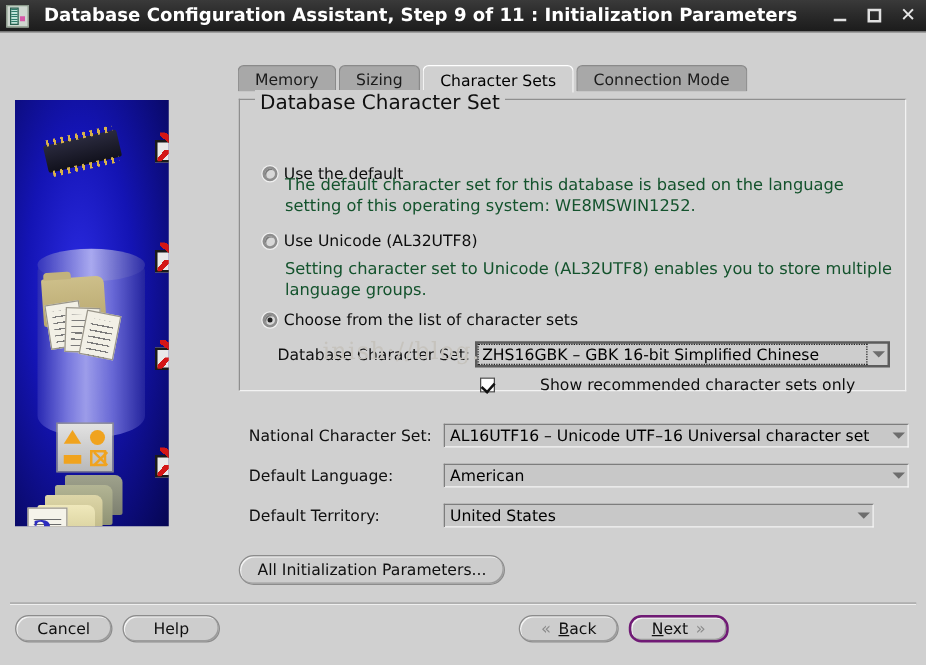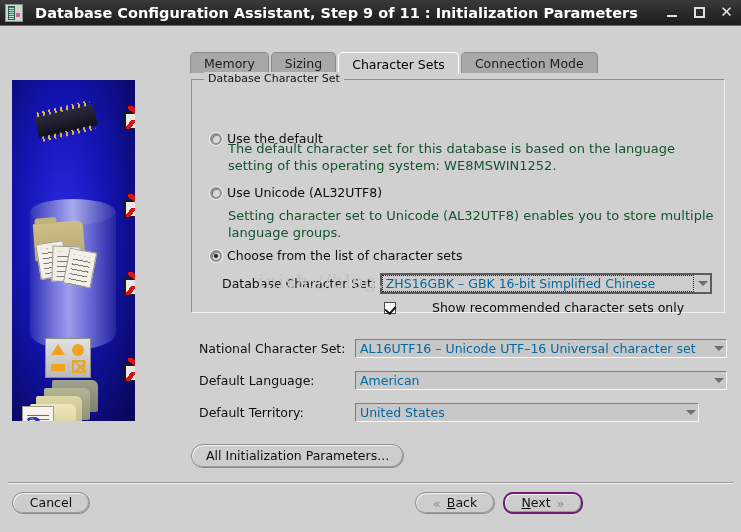--- a/index.html
+++ b/index.html
@@ -197,21 +197,21 @@
     background: #d0d0d0;
     box-sizing: border-box;
   }
   .groupbox {
     position: absolute; left: 2px; top: 5px; width: 534px; height: 234px;
     border: 1px solid #8f8f8f; border-right-color:#f2f2f2; border-bottom-color:#f2f2f2;
     box-sizing: border-box;
   }
   .groupbox-title {
     position: absolute; left: 12px; top: -8px; background: #d0d0d0;
-    padding: 0 4px; font-size: 11px; color: #101010;
+    padding: 0 4px; font-size: 16px; color: #101010;
   }
   .radio-row { position: absolute; display: flex; align-items: flex-start; }
   .radio {
     width: 12px; height: 12px; border-radius: 50%;
     background: #d8d8d8;
     border: 2px solid #8e8e8e;
     box-shadow: inset 1px 1px 0 #7a7a7a, 0 0 0 1px #f0f0f0;
     box-sizing: border-box; flex: none; margin-top: 2px; margin-right: 5px;
     position: relative;
   }
@@ -227,21 +227,21 @@
 
   .field-row { position: absolute; display: flex; align-items: center; }
   .field-label { font-size: 12.5px; color: #101010; }
   .combo {
     height: 19px; background: #c8c8c8;
     border: 1px solid #7d7d7d; border-right-color: #f5f5f5; border-bottom-color:#f5f5f5;
     box-sizing: border-box; display: flex; align-items: center;
     position: relative; cursor: default;
   }
   .combo .cval {
-    font-size: 12.5px; color: #0369a1; padding-left: 4px; white-space: nowrap;
+    font-size: 12.5px; color: #000000; padding-left: 4px; white-space: nowrap;
     overflow: hidden; flex: 1;
   }
   .combo .arrow {
     width: 15px; height: 100%; display: flex; align-items: center; justify-content: center; flex: none;
   }
   .combo .arrow::after {
     content: ""; width: 0; height: 0;
     border-left: 5px solid transparent; border-right: 5px solid transparent;
     border-top: 5px solid #6d6d6d;
   }
@@ -415,20 +415,21 @@
     </div>
   </div>
 
   <div class="btn allinit">All Initialization Parameters...</div>
 
   <div class="footer-sep"></div>
 
   <div class="footer">
     <div class="f-left">
       <div class="btn" style="width:78px;">Cancel</div>
+      <div class="btn" style="width:78px;">Help</div>
     </div>
     <div class="f-right">
       <div class="btn" style="width:80px;">
         <span class="chev">«</span>
         <span><u>B</u><span>ack</span></span>
       </div>
       <div class="btn default square" style="width:80px;">
         <span><u>N</u><span>ext</span></span>
         <span class="chev">»</span>
       </div>

